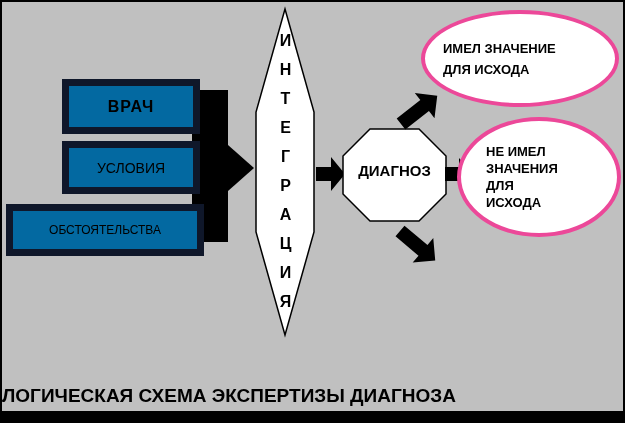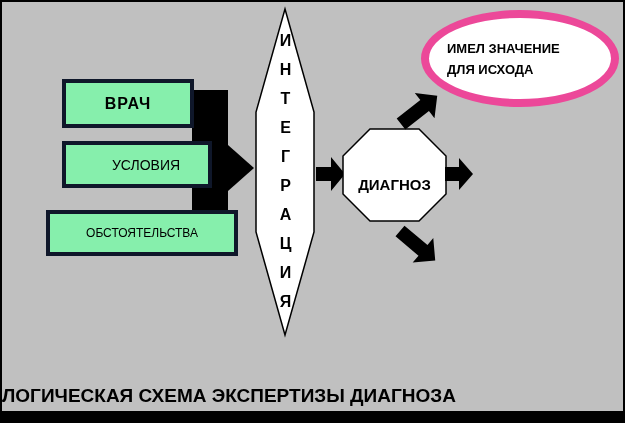--- a/index.html
+++ b/index.html
@@ -9,47 +9,47 @@
     background: #c0c0c0;
     border: 2px solid #000;
     box-sizing: border-box;
     overflow: hidden;
     font-family: "Liberation Sans", sans-serif;
     color: #000;
   }
   .layer { position: absolute; left: 0; top: 0; }
   .box {
     position: absolute;
-    background: #86efac;
-    border: 4px solid #0f172a;
+    background: #0369a1;
+    border: 7px solid #0f172a;
     display: flex; align-items: center; justify-content: center;
     text-align: center;
   }
   .box-doctor        { left: 60px;  top: 77px;  width: 124px; height: 41px; font-weight: bold; font-size: 16px; letter-spacing: 1px; }
-  .box-conditions    { left: 60px;  top: 139px; width: 124px; height: 39px; font-size: 14px; padding-left: 18px; }
-  .box-circumstances { left: 4px;   top: 208px; width: 184px; height: 38px; font-size: 12px; margin-left: 40px; }
+  .box-conditions    { left: 60px;  top: 139px; width: 124px; height: 39px; font-size: 14px; }
+  .box-circumstances { left: 4px;   top: 202px; width: 184px; height: 38px; font-size: 12px; }
   .vertical-label {
     position: absolute;
     left: 270px; top: 30px; width: 26px; height: 300px;
     writing-mode: vertical-rl;
     text-orientation: upright;
     letter-spacing: 12px;
     line-height: 26px;
     font-size: 16px; font-weight: bold;
   }
   .diagnosis-label {
     position: absolute;
-    left: 341px; top: 127px; width: 103px; height: 110px;
+    left: 341px; top: 113px; width: 103px; height: 110px;
     display: flex; align-items: center; justify-content: center;
     font-weight: bold; font-size: 15px;
   }
   .ellipse {
     position: absolute;
     background: #fff;
-    border: 8px solid #ec4899;
+    border: 4px solid #ec4899;
     border-radius: 50%;
     display: flex; align-items: center;
     font-weight: bold; font-size: 13px;
     white-space: pre-line;
     box-sizing: border-box;
     text-align: left;
   }
   .ellipse-top    { left: 419px; top: 8px;   width: 198px; height: 97px;  padding-left: 18px; line-height: 21px; }
   .ellipse-middle { left: 455px; top: 115px; width: 164px; height: 120px; padding-left: 25px; line-height: 17px; }
   .ellipse-bottom { left: 412px; top: 251px; width: 206px; height: 106px; padding-left: 34px; line-height: 17px; }
@@ -83,17 +83,21 @@
   <div class="box box-doctor">ВРАЧ</div>
   <div class="box box-conditions">УСЛОВИЯ</div>
   <div class="box box-circumstances">ОБСТОЯТЕЛЬСТВА</div>
 
   <div class="vertical-label">ИНТЕГРАЦИЯ</div>
 
   <div class="diagnosis-label">ДИАГНОЗ</div>
 
   <div class="ellipse ellipse-top">ИМЕЛ ЗНАЧЕНИЕ
 ДЛЯ ИСХОДА</div>
+  <div class="ellipse ellipse-middle">НЕ ИМЕЛ
+ЗНАЧЕНИЯ
+ДЛЯ
+ИСХОДА</div>
 
   <div class="caption">ЛОГИЧЕСКАЯ СХЕМА ЭКСПЕРТИЗЫ ДИАГНОЗА</div>
 
   <div class="bottom-bar"></div>
 </div>
 
 </body></html>

